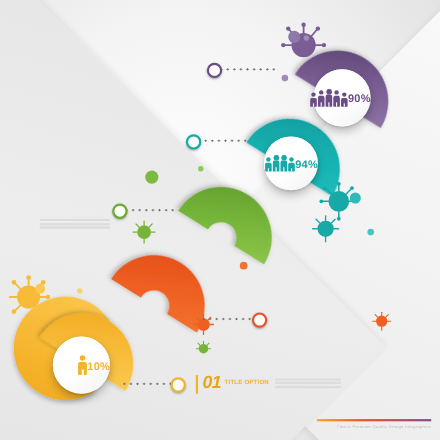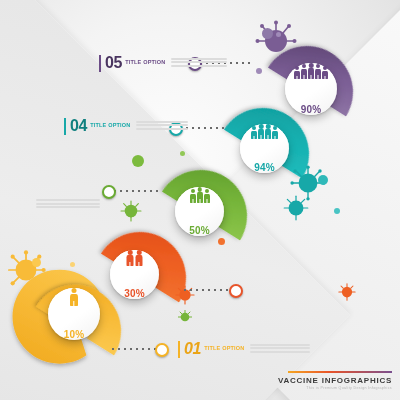--- a/index.html
+++ b/index.html
@@ -53,23 +53,23 @@
   .bubble {
     position: absolute;
     border-radius: 50%;
     background:
       linear-gradient(145deg, #ffffff 0%, #ffffff 55%, #f2f2f2 100%);
     box-shadow:
       0 4px 9px rgba(0,0,0,0.26),
       0 1px 2px rgba(0,0,0,0.14),
       inset 0 1px 0 #ffffff;
     display: flex;
-    flex-direction: column;
+    flex-direction: row;
     align-items: center;
-    justify-content: space-between;
+    justify-content: flex-end;
     z-index: 20;
   }
   .bubble .people {
     display: flex;
     align-items: flex-end;
     justify-content: center;
     gap: 1px;
     line-height: 1;
   }
   .bubble .pct {
@@ -471,95 +471,34 @@
       </i>
       <i class="person" style="width:6px;height:13px;">
         <i class="head" style="width:4px;height:4px;"></i>
         <i class="body" style="top:4.5px;width:6px;height:8.5px;"></i>
         <i class="leggap" style="bottom:0;width:1px;height:3.5px;"></i>
       </i>
     </span>
     <span class="pct" style="color:#17a8a8; font-size:10px;">94%</span>
   </div>
 
-  <div class="bubble" style="left:175px; top:187px; width:49px; height:49px;">
-    <span class="people" style="color:#6aab33;">
-      <i class="person" style="width:6px;height:14px;">
-        <i class="head" style="width:4px;height:4px;"></i>
-        <i class="body" style="top:4.5px;width:6px;height:9.5px;"></i>
-        <i class="leggap" style="bottom:0;width:1px;height:4px;"></i>
-      </i>
-      <i class="person" style="width:6px;height:16px;">
-        <i class="head" style="width:4.5px;height:4.5px;"></i>
-        <i class="body" style="top:5px;width:6px;height:11px;"></i>
-        <i class="leggap" style="bottom:0;width:1px;height:4px;"></i>
-      </i>
-      <i class="person" style="width:6px;height:14px;">
-        <i class="head" style="width:4px;height:4px;"></i>
-        <i class="body" style="top:4.5px;width:6px;height:9.5px;"></i>
-        <i class="leggap" style="bottom:0;width:1px;height:4px;"></i>
-      </i>
-    </span>
-    <span class="pct" style="color:#6aab33; font-size:10px;">50%</span>
-  </div>
-
-  <div class="bubble" style="left:110px; top:250px; width:49px; height:49px;">
-    <span class="people" style="color:#e8542a; gap:2px;">
-      <i class="person" style="width:7px;height:16px;">
-        <i class="head" style="width:4.5px;height:4.5px;"></i>
-        <i class="body" style="top:5px;width:7px;height:11px;"></i>
-        <i class="leggap" style="bottom:0;width:1.2px;height:4.5px;"></i>
-      </i>
-      <i class="person" style="width:7px;height:16px;">
-        <i class="head" style="width:4.5px;height:4.5px;"></i>
-        <i class="body" style="top:5px;width:7px;height:11px;"></i>
-        <i class="leggap" style="bottom:0;width:1.2px;height:4.5px;"></i>
-      </i>
-    </span>
-    <span class="pct" style="color:#e8542a; font-size:10px;">30%</span>
-  </div>
-
-  <div class="bubble" style="left:48px; top:288px; width:52px; height:52px;">
+
+
+  <div class="bubble" style="left:48px; top:306px; width:52px; height:52px;">
     <span class="people" style="color:#f5b326;">
       <i class="person" style="width:8px;height:18px;">
         <i class="head" style="width:5px;height:5px;"></i>
         <i class="body" style="top:5.5px;width:8px;height:12.5px;"></i>
         <i class="leggap" style="bottom:0;width:1.4px;height:5px;"></i>
       </i>
     </span>
     <span class="pct" style="color:#f5b326; font-size:10px;">10%</span>
   </div>
 
-  <div class="step" style="left:99px; top:54px;">
-    <span class="bar" style="background:#6b4c86;"></span>
-    <span class="num" style="color:#4a3560;">05</span>
-    <span class="ttl" style="color:#6b4c86;">
-      <span>TITLE</span>
-      <span>OPTION</span>
-    </span>
-    <span class="lorem" style="width:56px;">
-      <span></span>
-        <span></span>
-        <span></span>
-    </span>
-  </div>
-
-  <div class="step" style="left:64px; top:117px;">
-    <span class="bar" style="background:#17a8a8;"></span>
-    <span class="num" style="color:#11807f;">04</span>
-    <span class="ttl" style="color:#17a8a8;">
-      <span>TITLE</span>
-      <span>OPTION</span>
-    </span>
-    <span class="lorem" style="width:52px;">
-      <span></span>
-        <span></span>
-        <span></span>
-    </span>
-  </div>
+
 
 
 
   <div class="step" style="left:178px; top:340px;">
     <span class="bar" style="background:#f5b326;"></span>
     <span class="num" style="color:#eaa417;font-style:italic;">01</span>
     <span class="ttl" style="color:#f5b326;">
       <span>TITLE</span>
       <span>OPTION</span>
     </span>
@@ -571,17 +510,16 @@
   </div>
 
   <span class="lorem" style="position:absolute; left:36px; top:199px; width:64px; z-index:25;">
     <span></span>
       <span></span>
       <span></span>
   </span>
 
   <div class="brand">
     <div class="rule"></div>
-    <div class="bname">VACCINE INFOGRAPHICS</div>
     <div class="btag">This is Premium Quality Design Infographics</div>
   </div>
 
 </div>
 
 </body></html>

